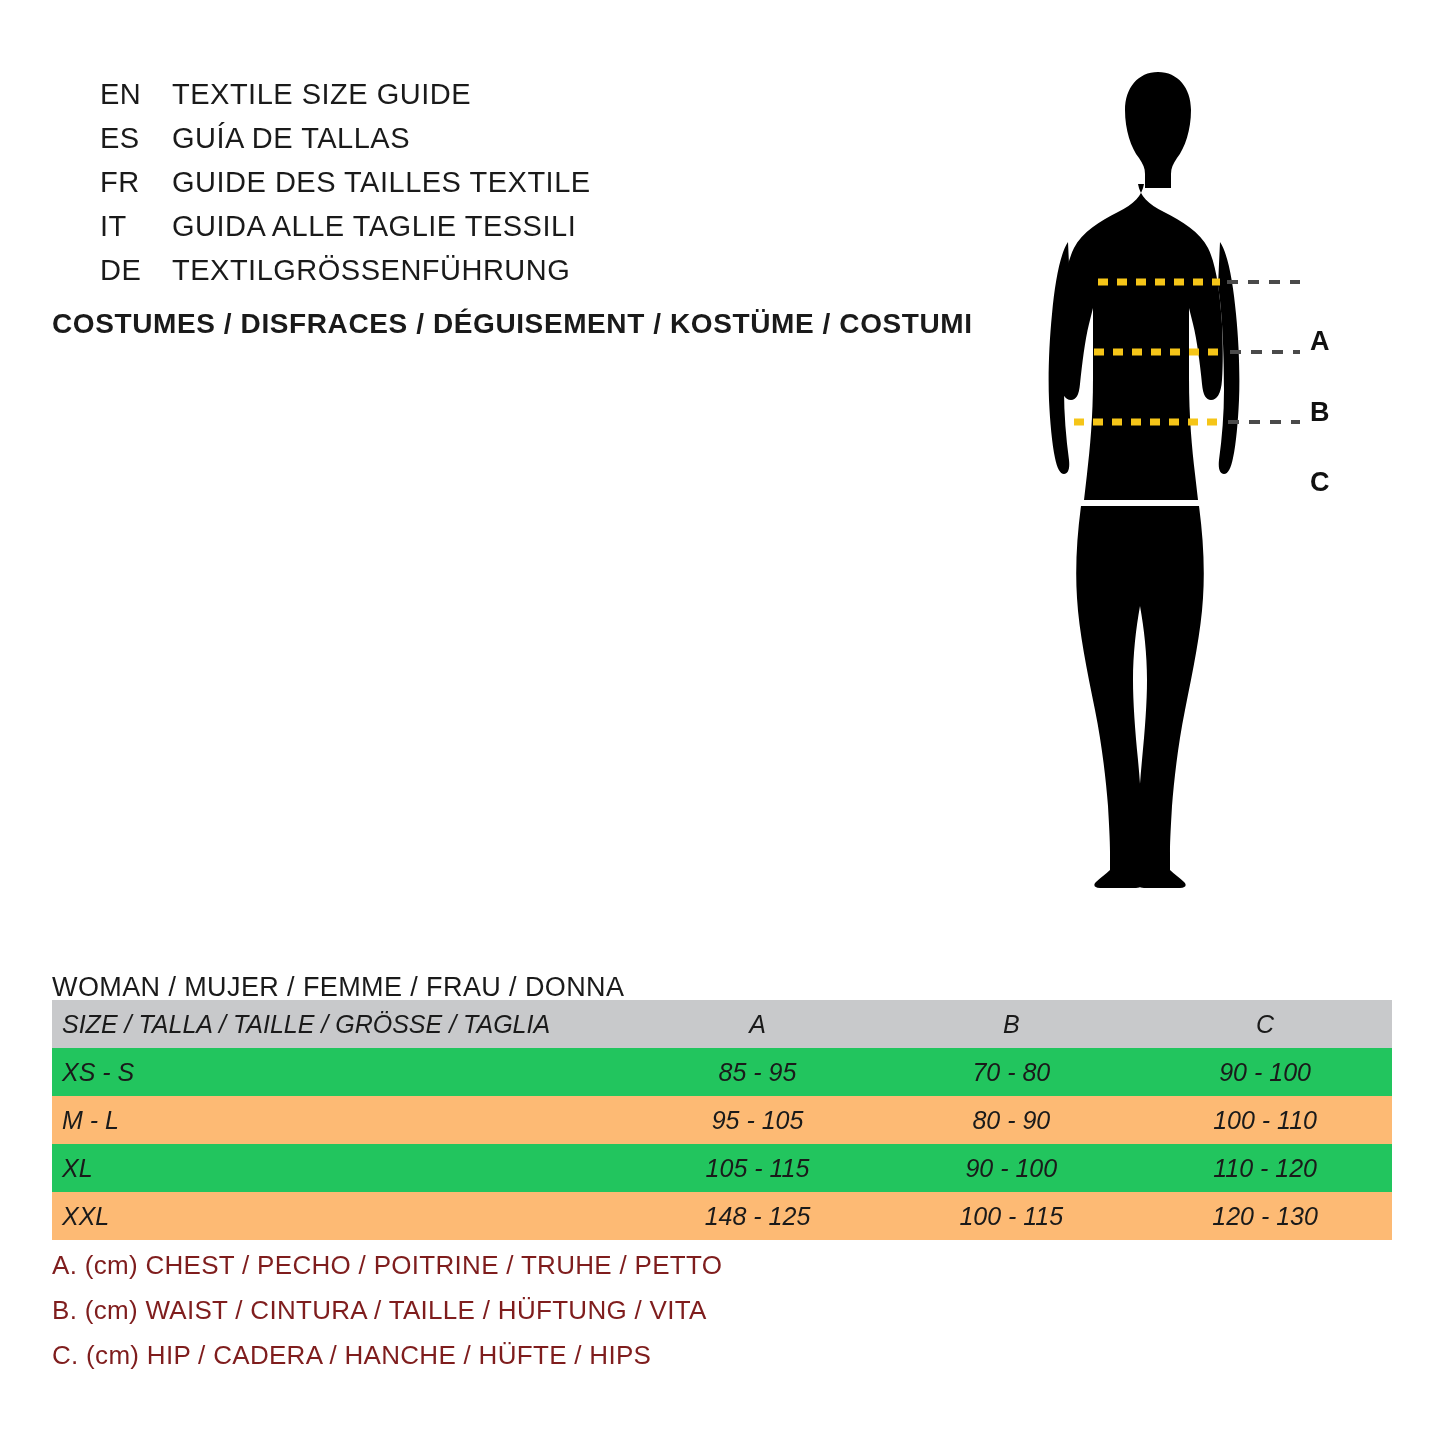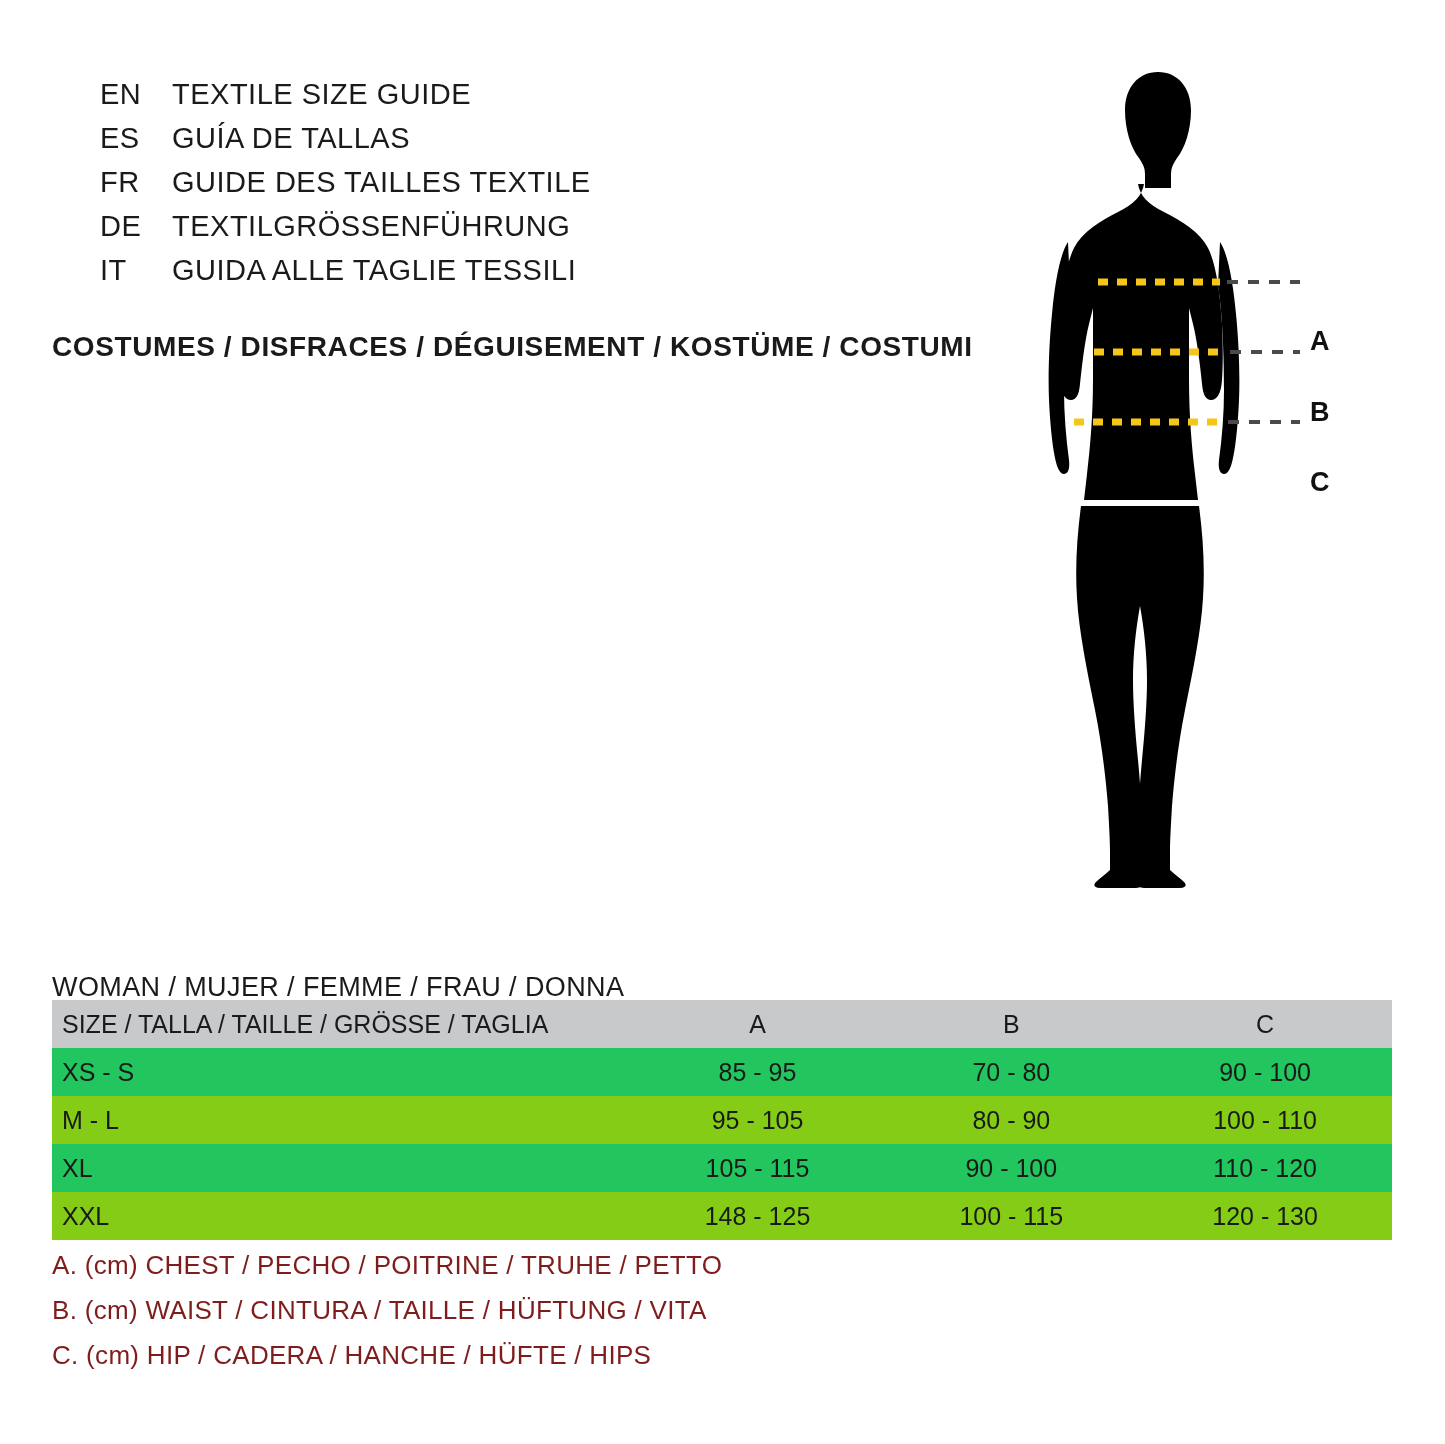--- a/index.html
+++ b/index.html
@@ -37,21 +37,21 @@
     width: 72px;
     flex: 0 0 72px;
   }
   .lang-text {
     flex: 1 1 auto;
   }
 
   .costumes-line {
     position: absolute;
     left: 52px;
-    top: 331px;
+    top: 308px;
     font-size: 28px;
     font-weight: bold;
     letter-spacing: 0.6px;
     white-space: nowrap;
   }
 
   
   .figure-wrap {
     position: absolute;
     left: 1020px;
@@ -86,39 +86,40 @@
   }
 
   table.size-table {
     position: absolute;
     left: 52px;
     top: 1000px;
     width: 1340px;
     border-collapse: collapse;
     font-size: 25px;
     color: #1a1a1a;
+    font-style: italic;
   }
   table.size-table th,
   table.size-table td {
     padding: 7px 0 7px 0;
     font-weight: normal;
     text-align: center;
     height: 34px;
   }
   table.size-table th.first,
   table.size-table td.first {
     text-align: left;
     padding-left: 10px;
     width: 560px;
   }
   table.size-table thead tr {
     background: #c8c9cb;
   }
   table.size-table tbody tr.alt {
-    background: #84cc16;
+    background: #fdba74;
   }
   table.size-table tbody tr.plain {
     background: #22c55e;
   }
   .col-ab { width: 250px; }
 
   
   .legend {
     position: absolute;
     left: 52px;
@@ -142,26 +143,26 @@
   </div>
   <div class="lang-row">
     <span class="lang-code">ES</span>
     <span class="lang-text">GUÍA DE TALLAS</span>
   </div>
   <div class="lang-row">
     <span class="lang-code">FR</span>
     <span class="lang-text">GUIDE DES TAILLES TEXTILE</span>
   </div>
   <div class="lang-row">
+    <span class="lang-code">IT</span>
+    <span class="lang-text">GUIDA ALLE TAGLIE TESSILI</span>
+  </div>
+  <div class="lang-row">
     <span class="lang-code">DE</span>
     <span class="lang-text">TEXTILGRÖSSENFÜHRUNG</span>
-  </div>
-  <div class="lang-row">
-    <span class="lang-code">IT</span>
-    <span class="lang-text">GUIDA ALLE TAGLIE TESSILI</span>
   </div>
 </div>
 
 <div class="costumes-line">COSTUMES / DISFRACES / DÉGUISEMENT / KOSTÜME / COSTUMI</div>
 
 <div class="figure-wrap">
   <svg class="figure-svg" width="360" height="830" viewBox="0 0 360 830">
 
     <g fill="#000000">
 

